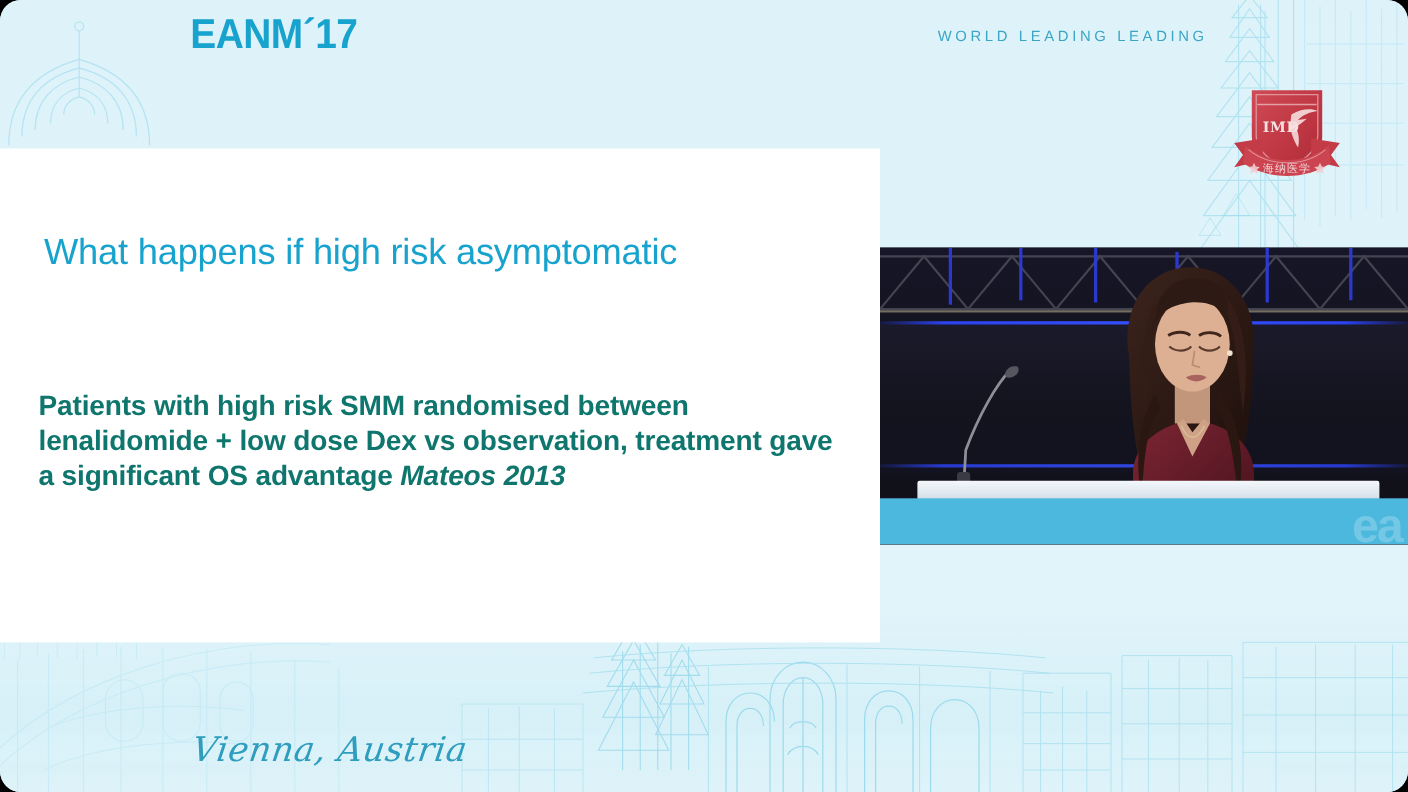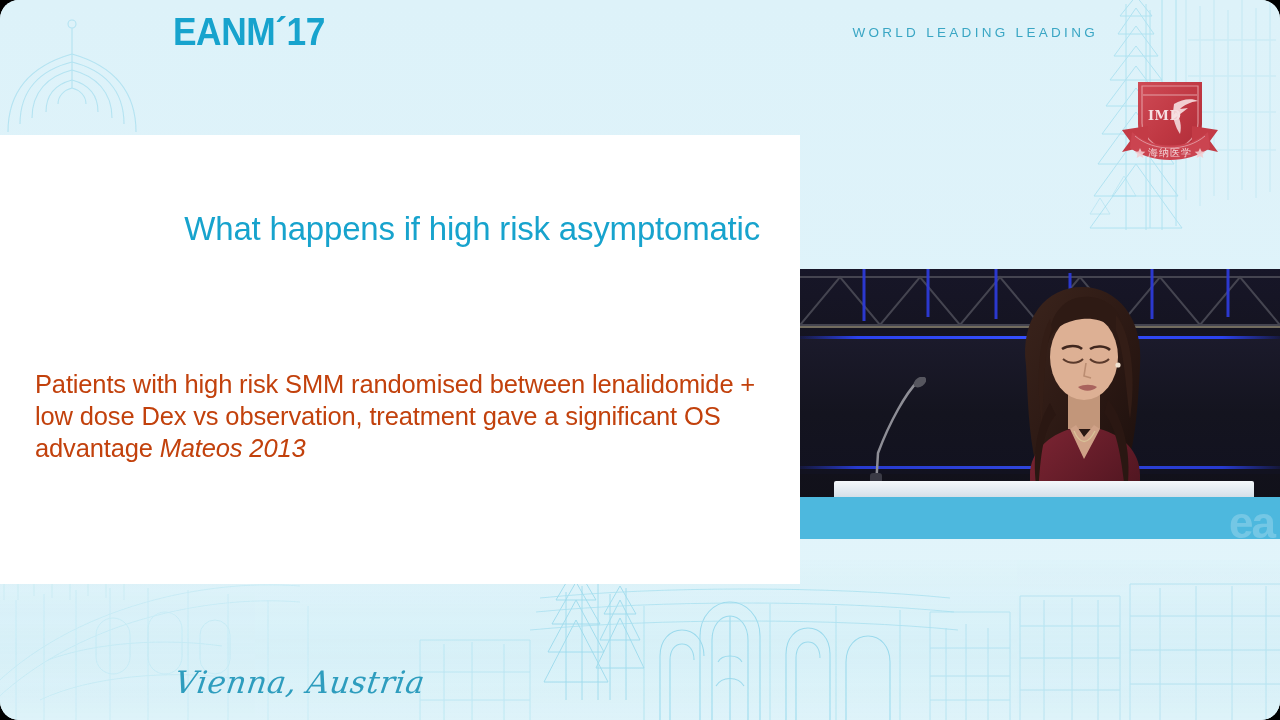--- a/index.html
+++ b/index.html
@@ -74,53 +74,53 @@
     top: 135px;
     width: 800px;
     height: 449px;
     background: #ffffff;
   }
   .slide-title {
     position: absolute;
     left: 40px;
     top: 62px;
     width: 720px;
-    text-align: right;
+    text-align: left;
     color: #17a3cd;
     font-size: 33px;
     line-height: 63px;
     font-family: "Liberation Sans", sans-serif;
     font-weight: normal;
     letter-spacing: -0.2px;
   }
   .slide-body {
     position: absolute;
     left: 35px;
-    top: 233px;
+    top: 218px;
     width: 742px;
-    color: #c2410c;
+    color: #0f766e;
     font-size: 25.5px;
     line-height: 32px;
     font-family: "Liberation Sans", sans-serif;
     letter-spacing: -0.15px;
+    font-weight: bold;
   }
   .slide-body .cite {
     font-style: italic;
   }
 
   
   .video {
     position: absolute;
     left: 800px;
     top: 225px;
     width: 480px;
     height: 270px;
     overflow: hidden;
     background: #12121f;
-    margin-top: 44px;
   }
   .v-stagebg {
     position: absolute;
     inset: 0;
     background:
       linear-gradient(180deg, #171628 0%, #14131f 30%, #13121c 60%, #101019 100%);
   }
   .v-truss {
     position: absolute;
     left: 0; top: 0; width: 480px; height: 78px;

